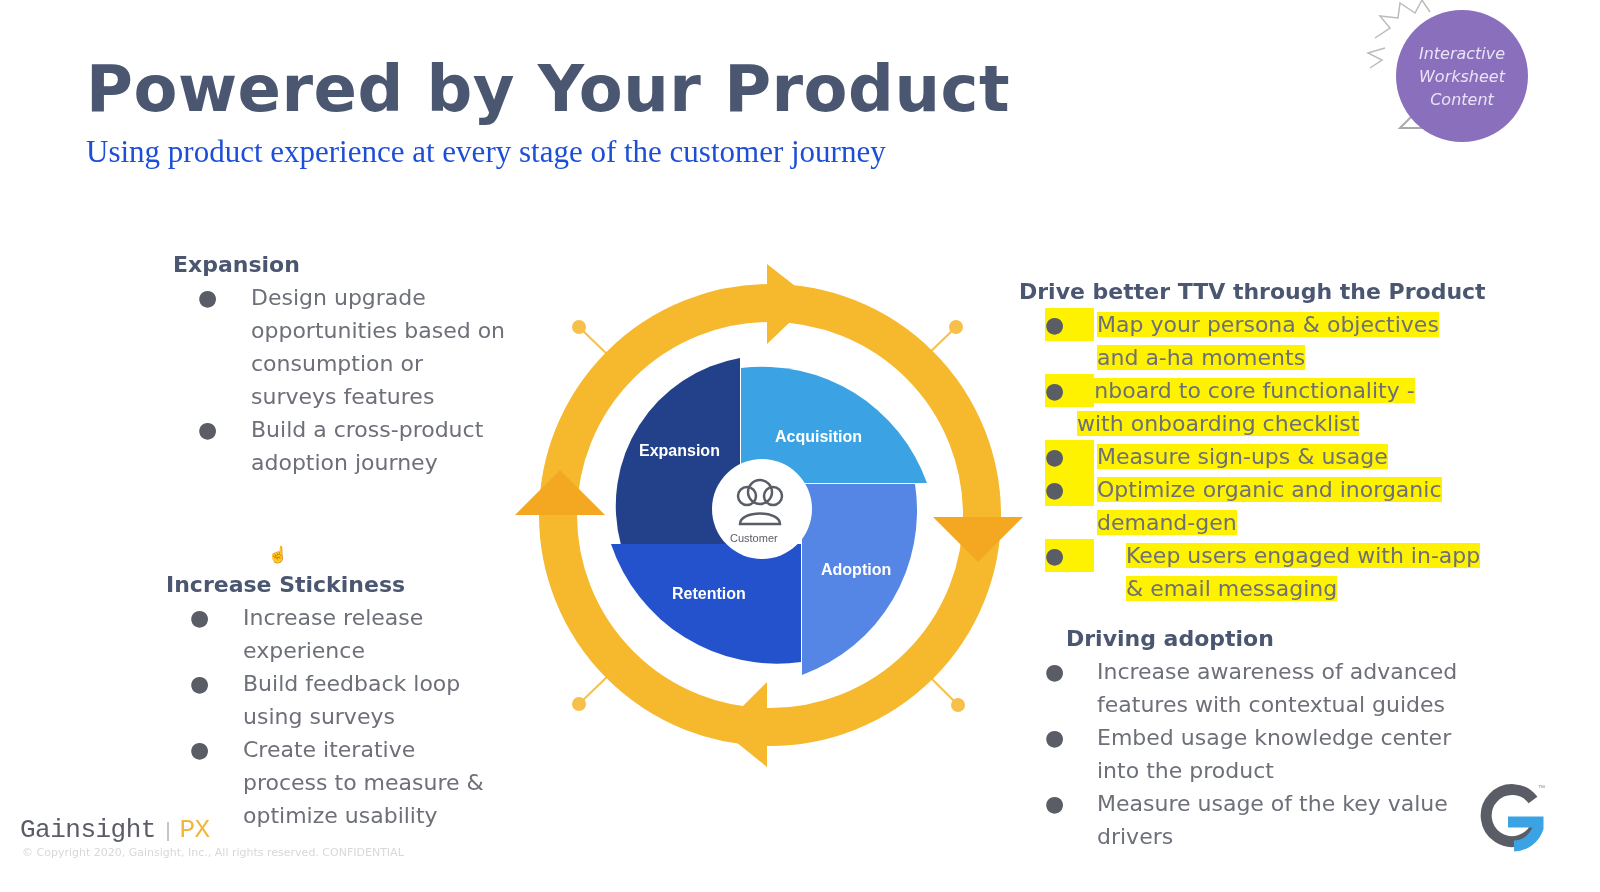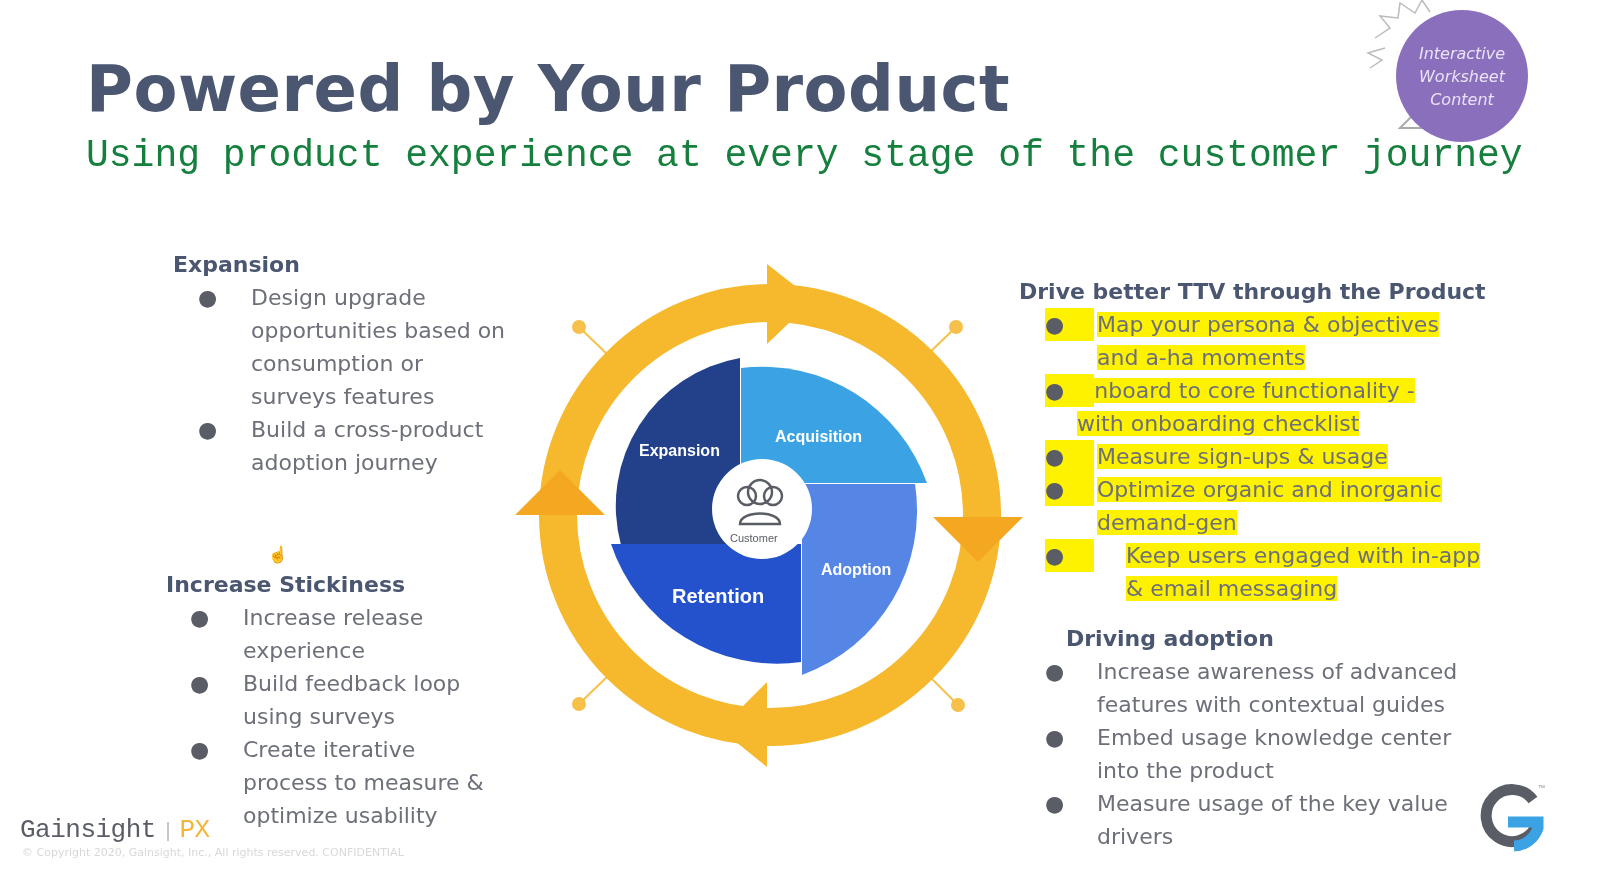--- a/index.html
+++ b/index.html
@@ -1,18 +1,18 @@
 <!DOCTYPE html>
 <html><head>
 <meta charset="utf-8">
 <style>
   html,body{margin:0;padding:0;}
   body{width:1600px;height:892px;background:#ffffff;position:relative;overflow:hidden;font-family:"Liberation Sans",sans-serif;}
   .title{position:absolute;left:86px;top:52px;font-size:64px;font-weight:bold;color:#4b5671;letter-spacing:0.5px;font-family:"DejaVu Sans",sans-serif;}
-  .subtitle{position:absolute;left:86px;top:134px;font-size:38px;color:#15803d;font-family:Liberation Mono, monospace;font-weight:300;}
+  .subtitle{position:absolute;left:86px;top:134px;font-size:31px;color:#1d4ed8;font-family:Liberation Serif, serif;font-weight:300;}
   .badge{position:absolute;left:1390px;top:8px;width:138px;height:138px;}
   .badge .circle{position:absolute;left:6px;top:2px;width:132px;height:132px;border-radius:50%;background:#8a6fbd;display:flex;align-items:center;justify-content:center;text-align:center;color:#eae3f7;font-style:italic;font-size:16px;line-height:23px;font-family:"DejaVu Sans",sans-serif;}
   .section-h{position:absolute;font-size:22px;font-weight:bold;color:#4b5671;font-family:"DejaVu Sans",sans-serif;}
   .list{position:absolute;margin:0;padding:0;list-style:none;font-family:"DejaVu Sans",sans-serif;font-size:22px;color:#6d7079;line-height:33px;}
   .list li{position:relative;padding-left:0;}
   .list .bullet{position:absolute;top:0;font-size:22px;color:#5a5d66;}
   .list .txt{display:block;}
   .hl .txt span{background:#fff200;}
   .hl .bullet{background:#fff200;}
   .diagram{position:absolute;left:515px;top:262px;width:510px;height:510px;}
@@ -123,21 +123,21 @@
     <g fill="none" stroke="#5a5d66" stroke-width="2.5">
       <circle cx="245" cy="230" r="12"></circle>
       <path d="M225,262 C225,248 265,248 265,262 Z"></path>
       <circle cx="232" cy="234" r="9"></circle>
       <circle cx="258" cy="234" r="9"></circle>
     </g>
   </svg>
   <div style="position:absolute;left:124px;top:180px;color:#fff;font-weight:bold;font-size:16px;">Expansion</div>
   <div style="position:absolute;left:260px;top:166px;color:#fff;font-weight:bold;font-size:16px;">Acquisition</div>
   <div style="position:absolute;left:306px;top:299px;color:#fff;font-weight:bold;font-size:16px;">Adoption</div>
-  <div style="position:absolute;left:157px;top:323px;color:#fff;font-weight:bold;font-size:20px;">Retention</div>
+  <div style="position:absolute;left:157px;top:323px;color:#fff;font-weight:bold;font-size:16px;">Retention</div>
   <div style="position:absolute;left:215px;top:270px;color:#5a5d66;font-size:11px;">Customer</div>
 </div>
 
 <div class="section-h" style="left:1019px;top:279px;">Drive better TTV through the Product</div>
 <ul class="list hl" style="left:1045px;top:308px;width:460px;">
   <li>
     <span class="bullet" style="left:0;padding-right:30px">●</span>
     <span class="txt" style="margin-left:52px">
       <span>Map your persona &amp; objectives</span><br>
       <span>and a-ha moments</span>

